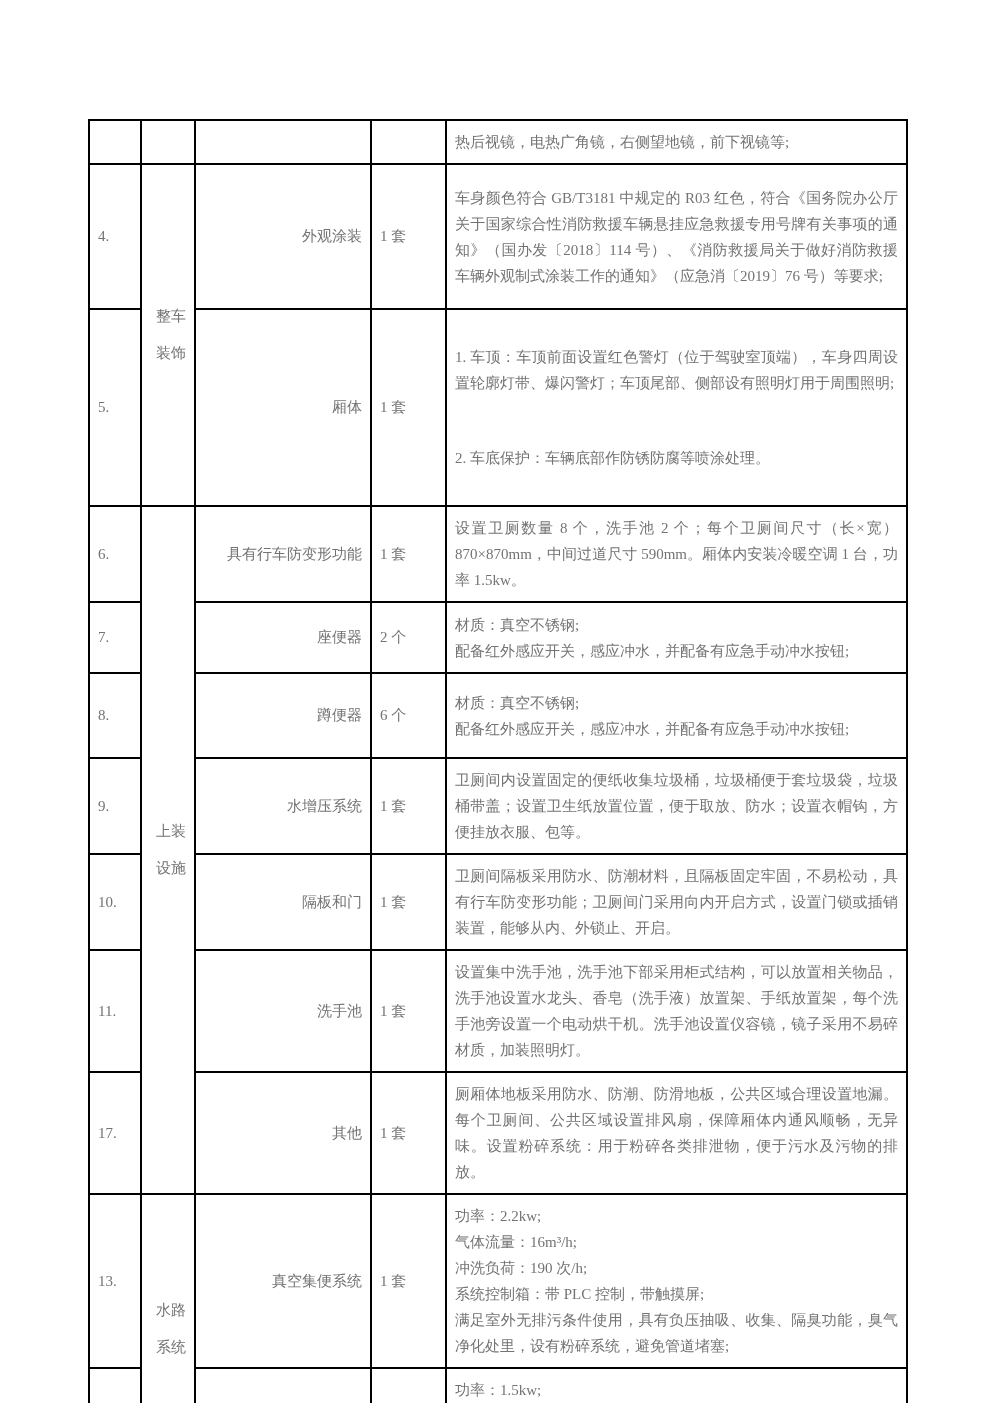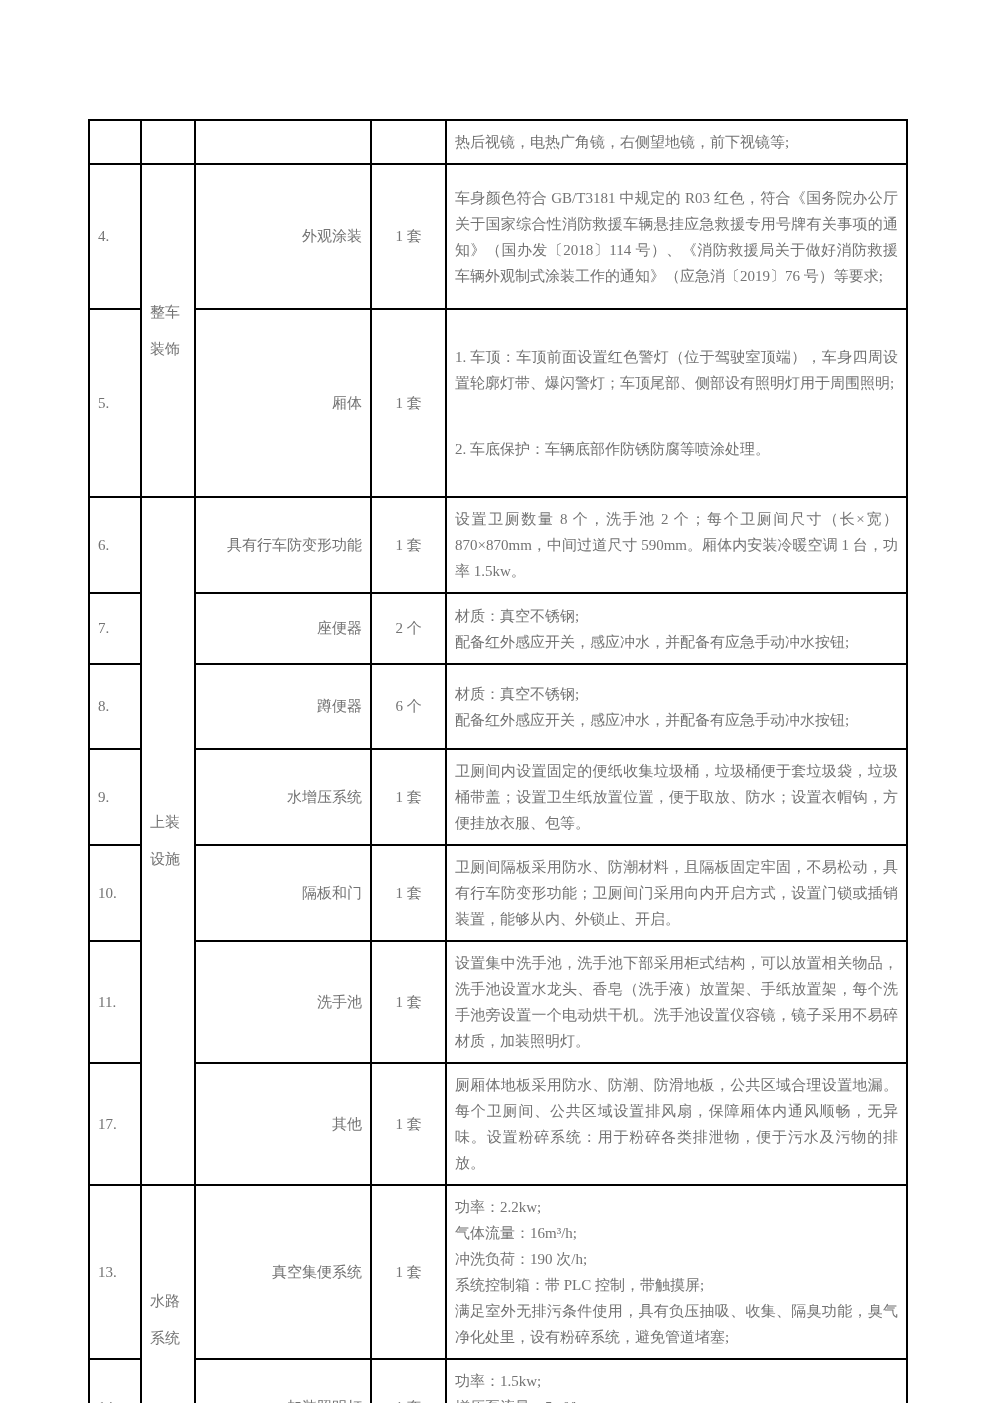--- a/index.html
+++ b/index.html
@@ -34,50 +34,49 @@
     color: #737373;
     overflow: hidden;
   }
   td.no {
     text-align: left;
     vertical-align: middle;
     padding-left: 8px;
     font-size: 15px;
   }
   td.cat {
-    text-align: left;
+    text-align: right;
     vertical-align: middle;
     white-space: pre-line;
     line-height: 37px;
     font-size: 15px;
   }
   td.item {
     text-align: right;
     vertical-align: middle;
     font-size: 15px;
   }
   td.qty {
-    text-align: center;
     vertical-align: middle;
     font-size: 15px;
   }
   td.desc {
     vertical-align: middle;
     text-align: justify;
     padding: 2px 7px 2px 8px;
     line-height: 26px;
     font-size: 15px;
     white-space: pre-line;
   }
   td.desc .para {
     margin: 0;
     white-space: pre-line;
   }
   td.desc .para + .para {
-    margin-top: 14px;
+    margin-top: 23px;
   }
 </style>
 </head>
 <body>
 
 <div class="page">
   <table class="spec">
     <colgroup>
       <col style="width:52px">
       <col style="width:54px">

